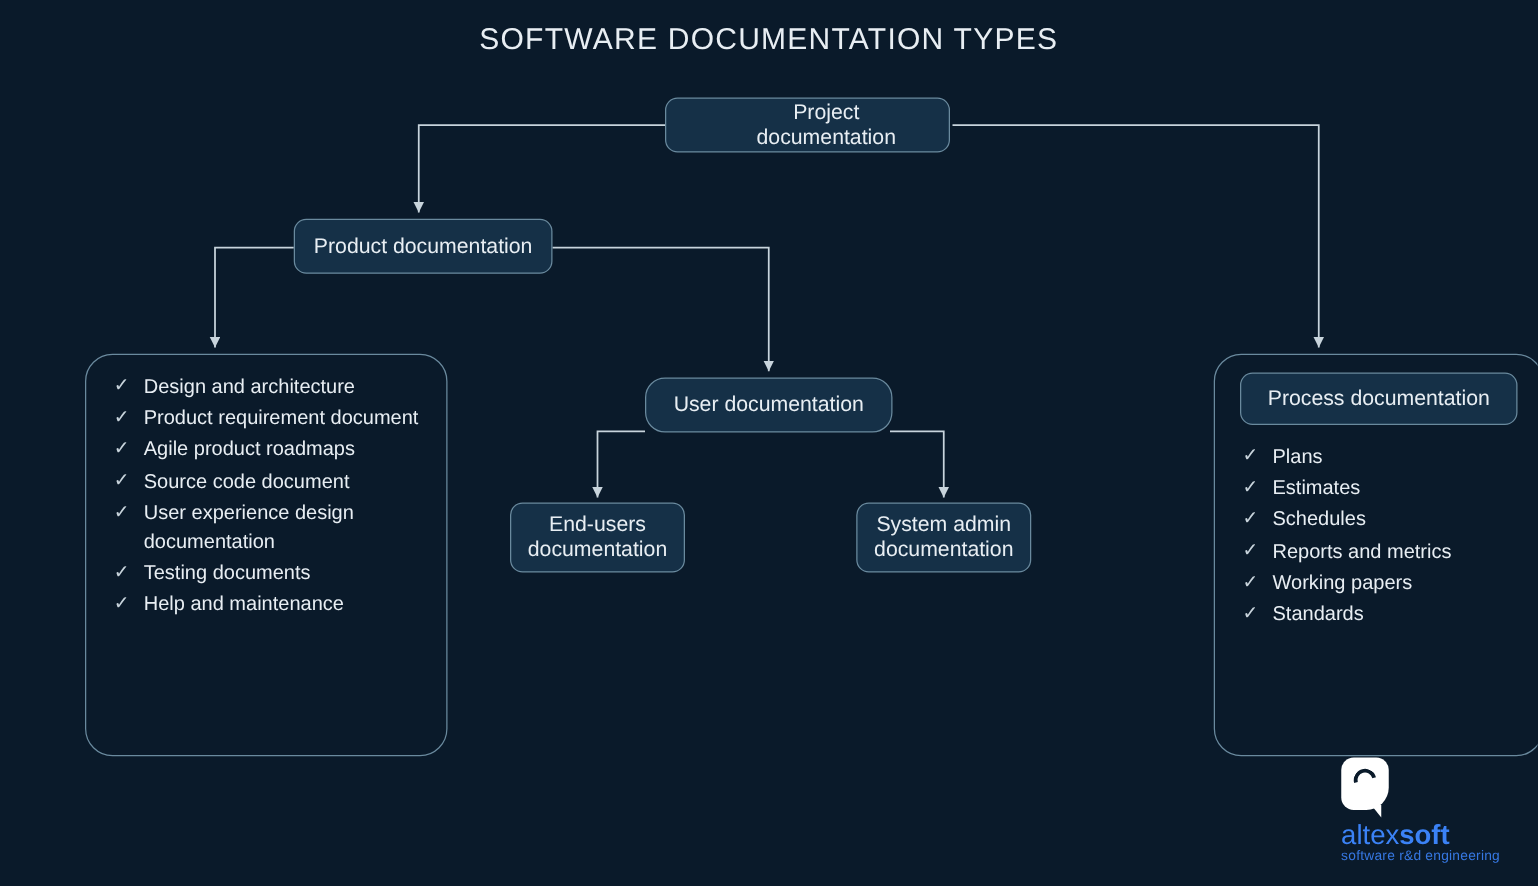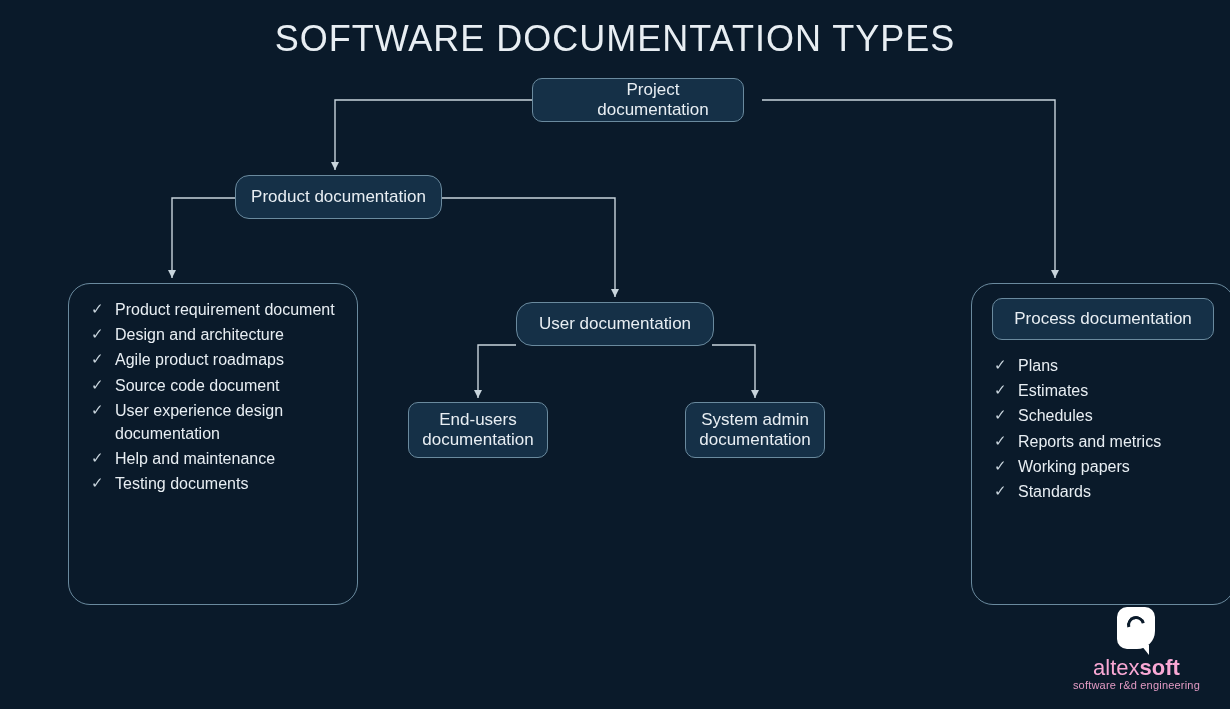--- a/index.html
+++ b/index.html
@@ -7,21 +7,21 @@
     background: #0a1a2a;
     width: 1230px;
     height: 709px;
     font-family: -apple-system, BlinkMacSystemFont, "Segoe UI", Arial, sans-serif;
     color: #e8eef3;
     position: relative;
     overflow: hidden;
   }
   .title {
     text-align: center;
-    font-size: 36px;
+    font-size: 24px;
     font-weight: 400;
     letter-spacing: 1px;
     padding-top: 18px;
   }
   .node {
     position: absolute;
     border: 1.5px solid #6a8a9e;
     border-radius: 10px;
     background: #153047;
     display: flex;
@@ -67,22 +67,22 @@
     position: absolute;
     top: 0; left: 0;
     width: 1230px;
     height: 709px;
     pointer-events: none;
   }
   .logo {
     position: absolute;
     right: 30px;
     bottom: 18px;
-    text-align: center;
-    color: #f9a8d4;
+    text-align: left;
+    color: #3b82f6;
   }
   .logo-mark {
     width: 38px;
     height: 42px;
     background: #fff;
     border-radius: 10px 10px 18px 10px;
     position: relative;
     display: inline-block;
     margin-bottom: 4px;
   }
@@ -138,49 +138,49 @@
     <path d="M 235 198 L 172 198 L 172 278" marker-end="url(#arrow)"></path>
 
     <path d="M 442 198 L 615 198 L 615 297" marker-end="url(#arrow)"></path>
 
     <path d="M 516 345 L 478 345 L 478 398" marker-end="url(#arrow)"></path>
 
     <path d="M 712 345 L 755 345 L 755 398" marker-end="url(#arrow)"></path>
   </g>
 </svg>
 
-<div class="node" style="left:532px; top:78px; width:212px; height:44px;padding-left:44px;">
+<div class="node" style="left:532px; top:78px; width:228px; height:44px;padding-left:44px;">
   <span>Project documentation</span>
 </div>
 
-<div class="node" style="left:235px; top:175px; width:207px; height:44px;border-radius:14px;">
+<div class="node" style="left:235px; top:175px; width:207px; height:44px;">
   <span>Product documentation</span>
 </div>
 
 <div class="node" style="left:516px; top:302px; width:198px; height:44px;border-radius:16px;">
   <span>User documentation</span>
 </div>
 
 <div class="node" style="left:408px; top:402px; width:140px; height:56px;">
   <span>End-users documentation</span>
 </div>
 
 <div class="node" style="left:685px; top:402px; width:140px; height:56px;">
   <span>System admin documentation</span>
 </div>
 
 <div class="panel" style="left:68px; top:283px; width:290px; height:322px;">
   <ul class="check-list">
+    <li>Design and architecture</li>
     <li>Product requirement document</li>
-    <li>Design and architecture</li>
     <li>Agile product roadmaps</li>
     <li>Source code document</li>
     <li>User experience design documentation</li>
+    <li>Testing documents</li>
     <li>Help and maintenance</li>
-    <li>Testing documents</li>
   </ul>
 </div>
 
 <div class="panel" style="left:971px; top:283px; width:264px; height:322px;">
   <div class="panel-title">Process documentation</div>
   <ul class="check-list">
     <li>Plans</li>
     <li>Estimates</li>
     <li>Schedules</li>
     <li>Reports and metrics</li>

